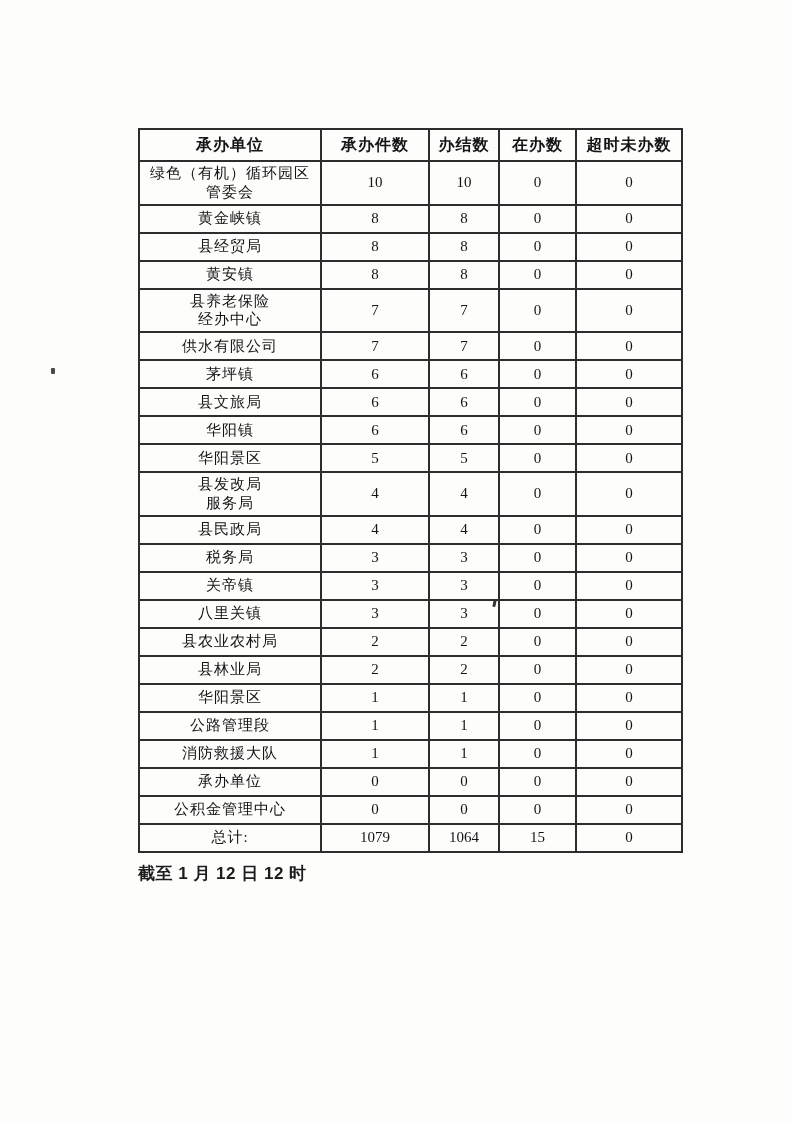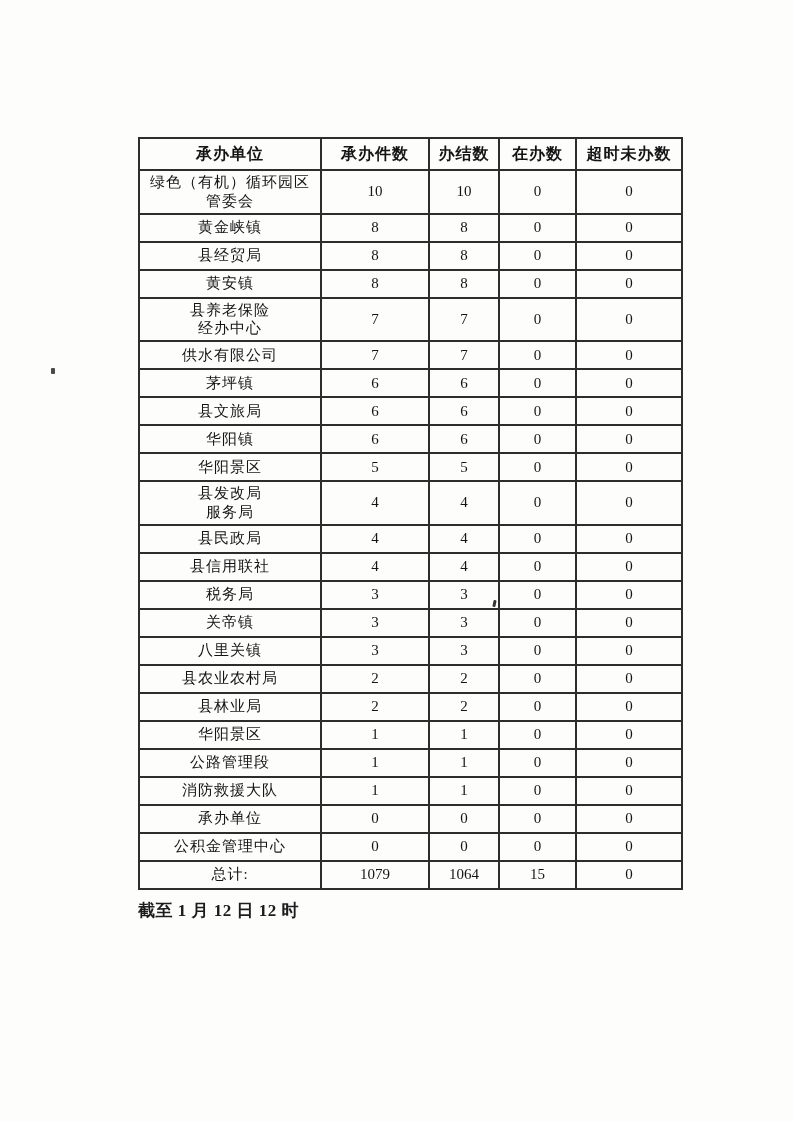--- a/index.html
+++ b/index.html
@@ -10,21 +10,21 @@
     color: #141414;
   }
   .page {
     position: relative;
     width: 793px; height: 1122px;
     background: #fdfdfc;
     overflow: hidden;
   }
   .content {
     position: absolute;
-    left: 126px; top: 137px;
+    left: 126px; top: 128px;
     width: 546px;
     padding-left: 12px;
   }
   table.report {
     border-collapse: collapse;
     table-layout: fixed;
     width: 543px;
     background: #fdfdfc;
   }
   table.report th, table.report td {
@@ -51,21 +51,21 @@
   }
   td.num {
     font-family: "Liberation Serif", serif;
     font-size: 15px;
   }
   tr.total-row td {
     font-size: 15px;
   }
   .footer-note {
     margin-top: 9px;
-    font-family: Liberation Serif, serif;
+    font-family: Liberation Sans, sans-serif;
     font-weight: bold;
     font-size: 17px;
     color: #1c1c1c;
     letter-spacing: 0.5px;
   }
   .speck {
     position: absolute;
     background: #4a4a4a;
     border-radius: 1px;
   }
@@ -176,27 +176,20 @@
             <td class="num">0</td>
           </tr>
           <tr>
             <td class="unit">县民政局</td>
             <td class="num">4</td>
             <td class="num">4</td>
             <td class="num">0</td>
             <td class="num">0</td>
           </tr>
           <tr>
-            <td class="unit">县信用联社</td>
-            <td class="num">4</td>
-            <td class="num">4</td>
-            <td class="num">0</td>
-            <td class="num">0</td>
-          </tr>
-          <tr>
             <td class="unit">税务局</td>
             <td class="num">3</td>
             <td class="num">3</td>
             <td class="num">0</td>
             <td class="num">0</td>
           </tr>
           <tr>
             <td class="unit">关帝镇</td>
             <td class="num">3</td>
             <td class="num">3</td>

